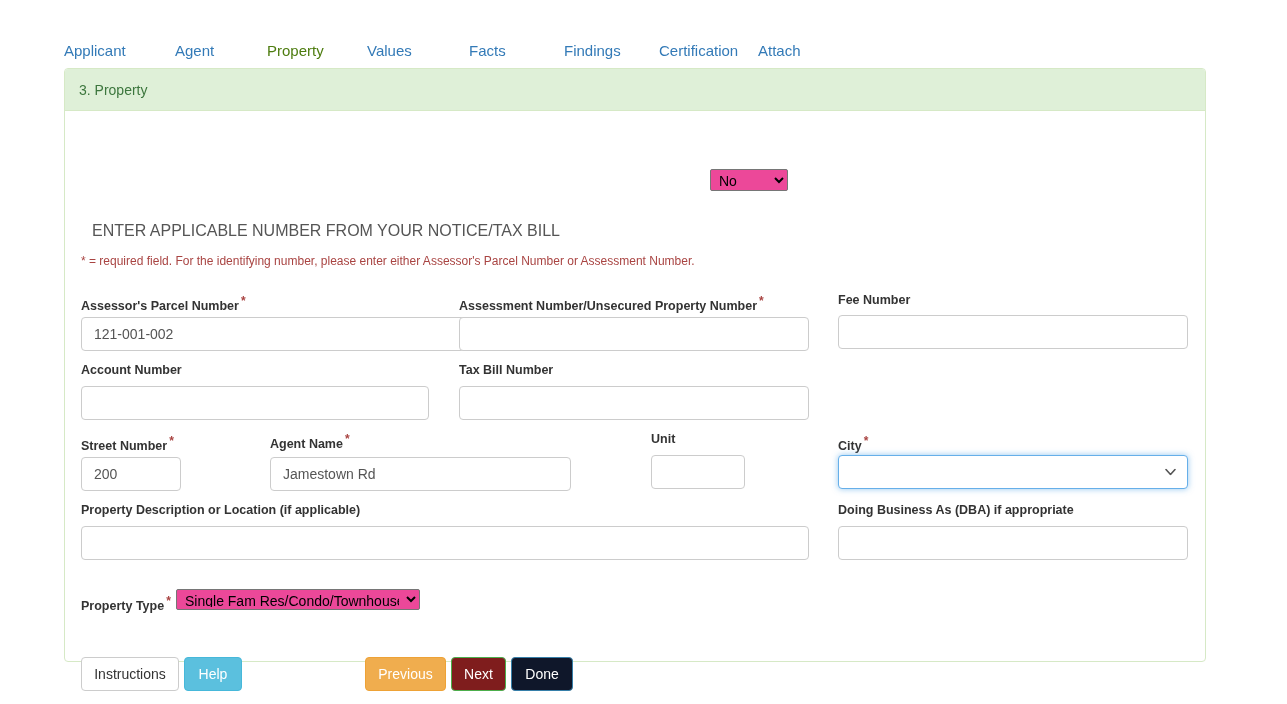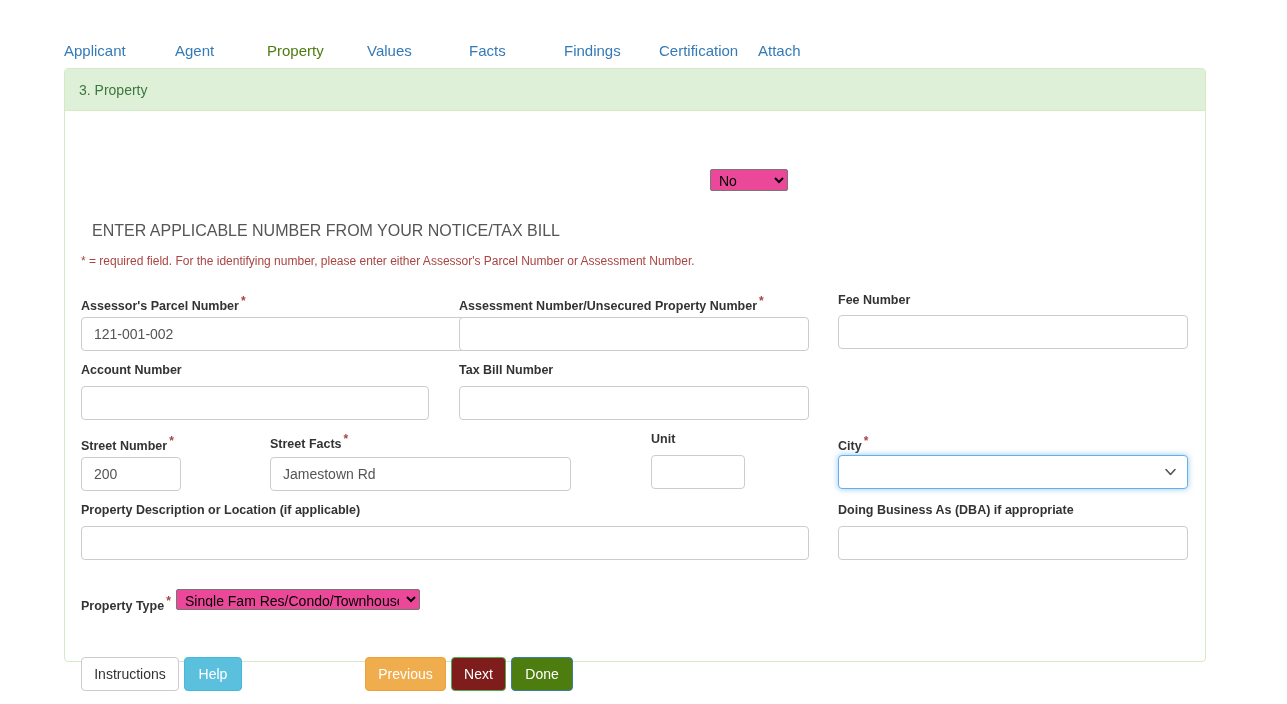--- a/index.html
+++ b/index.html
@@ -180,21 +180,21 @@
     white-space: nowrap;
   }
   .btn-default {
     background: #ffffff;
     border-color: #cccccc;
     color: #333333;
   }
   .btn-info    { background: #5bc0de; border-color: #46b8da; color: #ffffff; }
   .btn-warning { background: #f0ad4e; border-color: #eea236; color: #ffffff; }
   .btn-success { background: #7f1d1d; border-color: #4cae4c; color: #ffffff; }
-  .btn-primary { background: #4d7c0f; border-color: #367fa9; color: #ffffff; }
+  .btn-primary { background: #0f172a; border-color: #367fa9; color: #ffffff; }
 </style>
 </head>
 <body>
 
 <div class="page">
 
   <div class="nav-tabs">
     <a class="nav-tab" style="position:absolute;left:0px;">Applicant</a>
     <a class="nav-tab" style="position:absolute;left:111px;">Agent</a>
     <a class="nav-tab muted" style="position:absolute;left:203px;">Property</a>
@@ -257,21 +257,21 @@
       </div>
 
       <div class="abs fld-label" style="left:16px; top:322px;">
         <span>Street Number</span><span class="req">*</span>
       </div>
       <div class="abs" style="left:16px; top:346px; width:100px;">
         <input class="txt" type="text" value="200" style="">
       </div>
 
       <div class="abs fld-label" style="left:205px; top:320px;">
-        <span>Street Facts</span><span class="req">*</span>
+        <span>Agent Name</span><span class="req">*</span>
       </div>
       <div class="abs" style="left:205px; top:346px; width:301px;">
         <input class="txt" type="text" value="Jamestown Rd" style="">
       </div>
 
       <div class="abs fld-label" style="left:586px; top:320px;">
         <span>Unit</span>
       </div>
       <div class="abs" style="left:586px; top:344px; width:94px;">
         <input class="txt" type="text" value="" style="">

